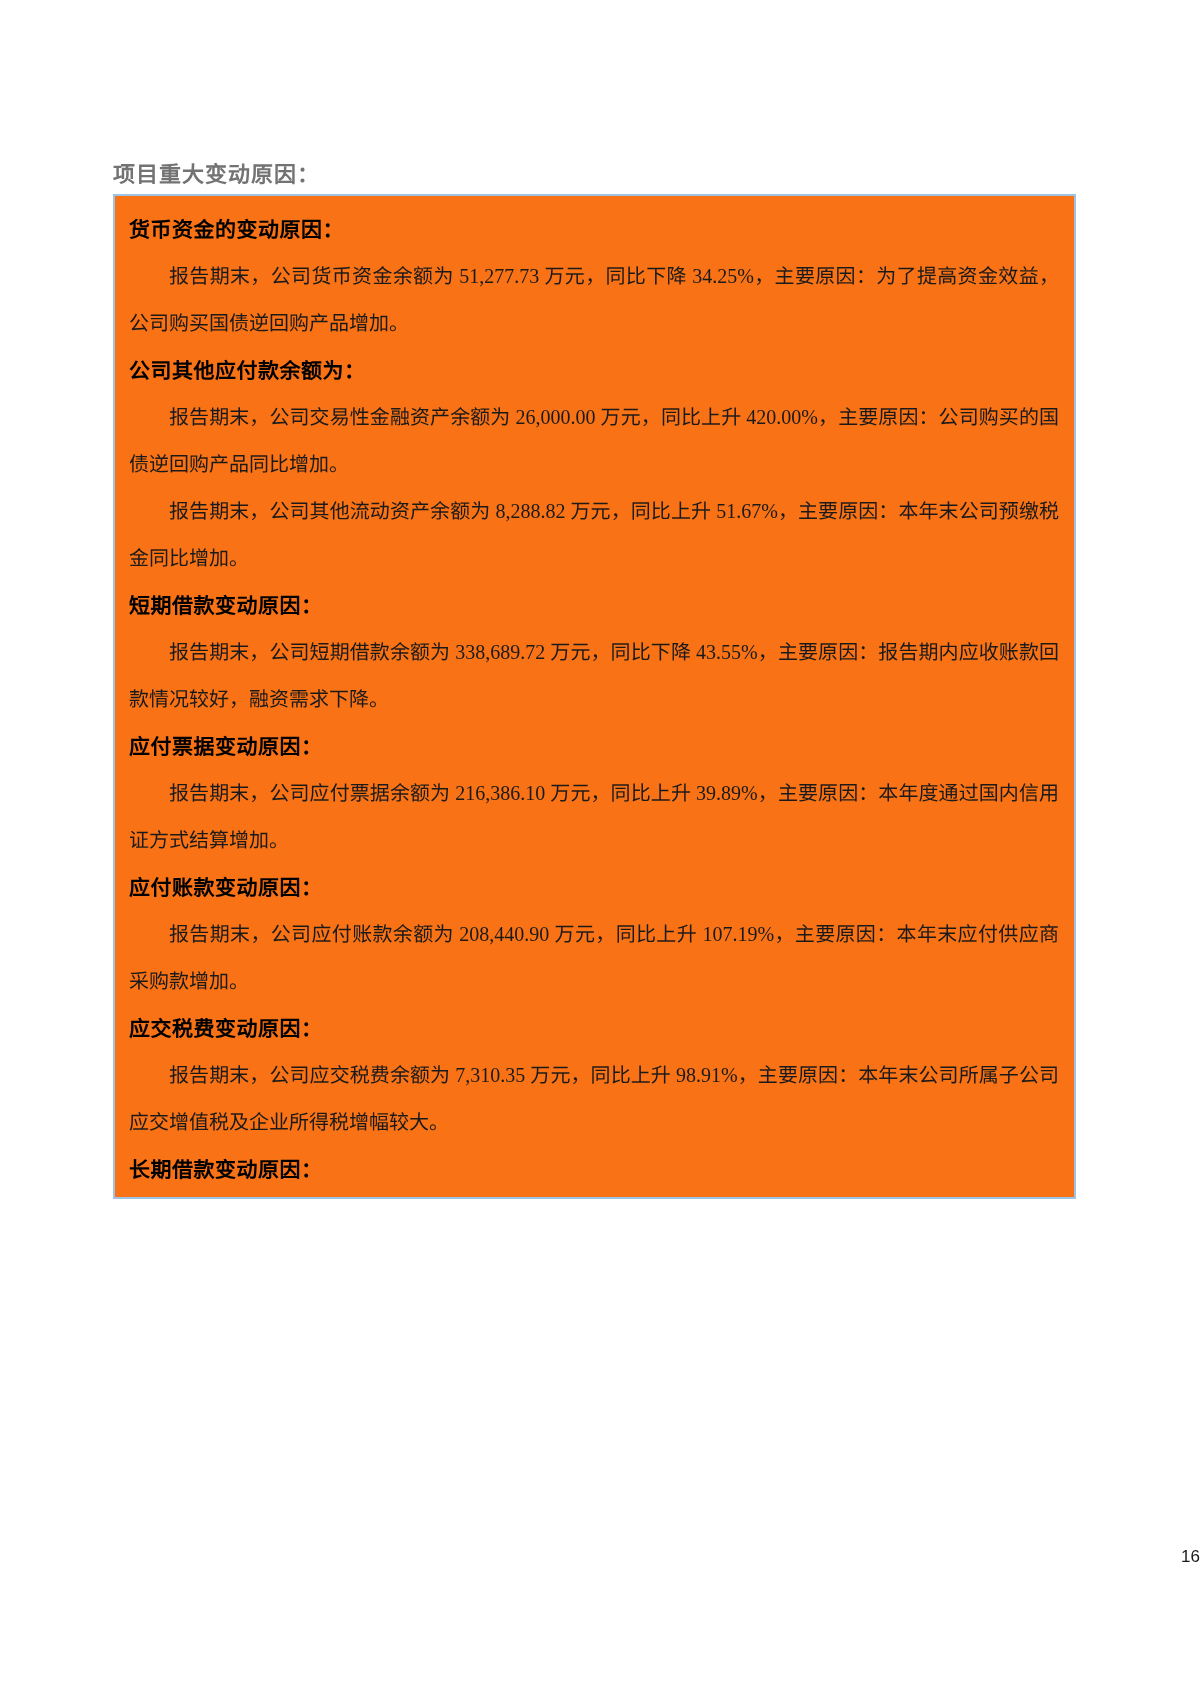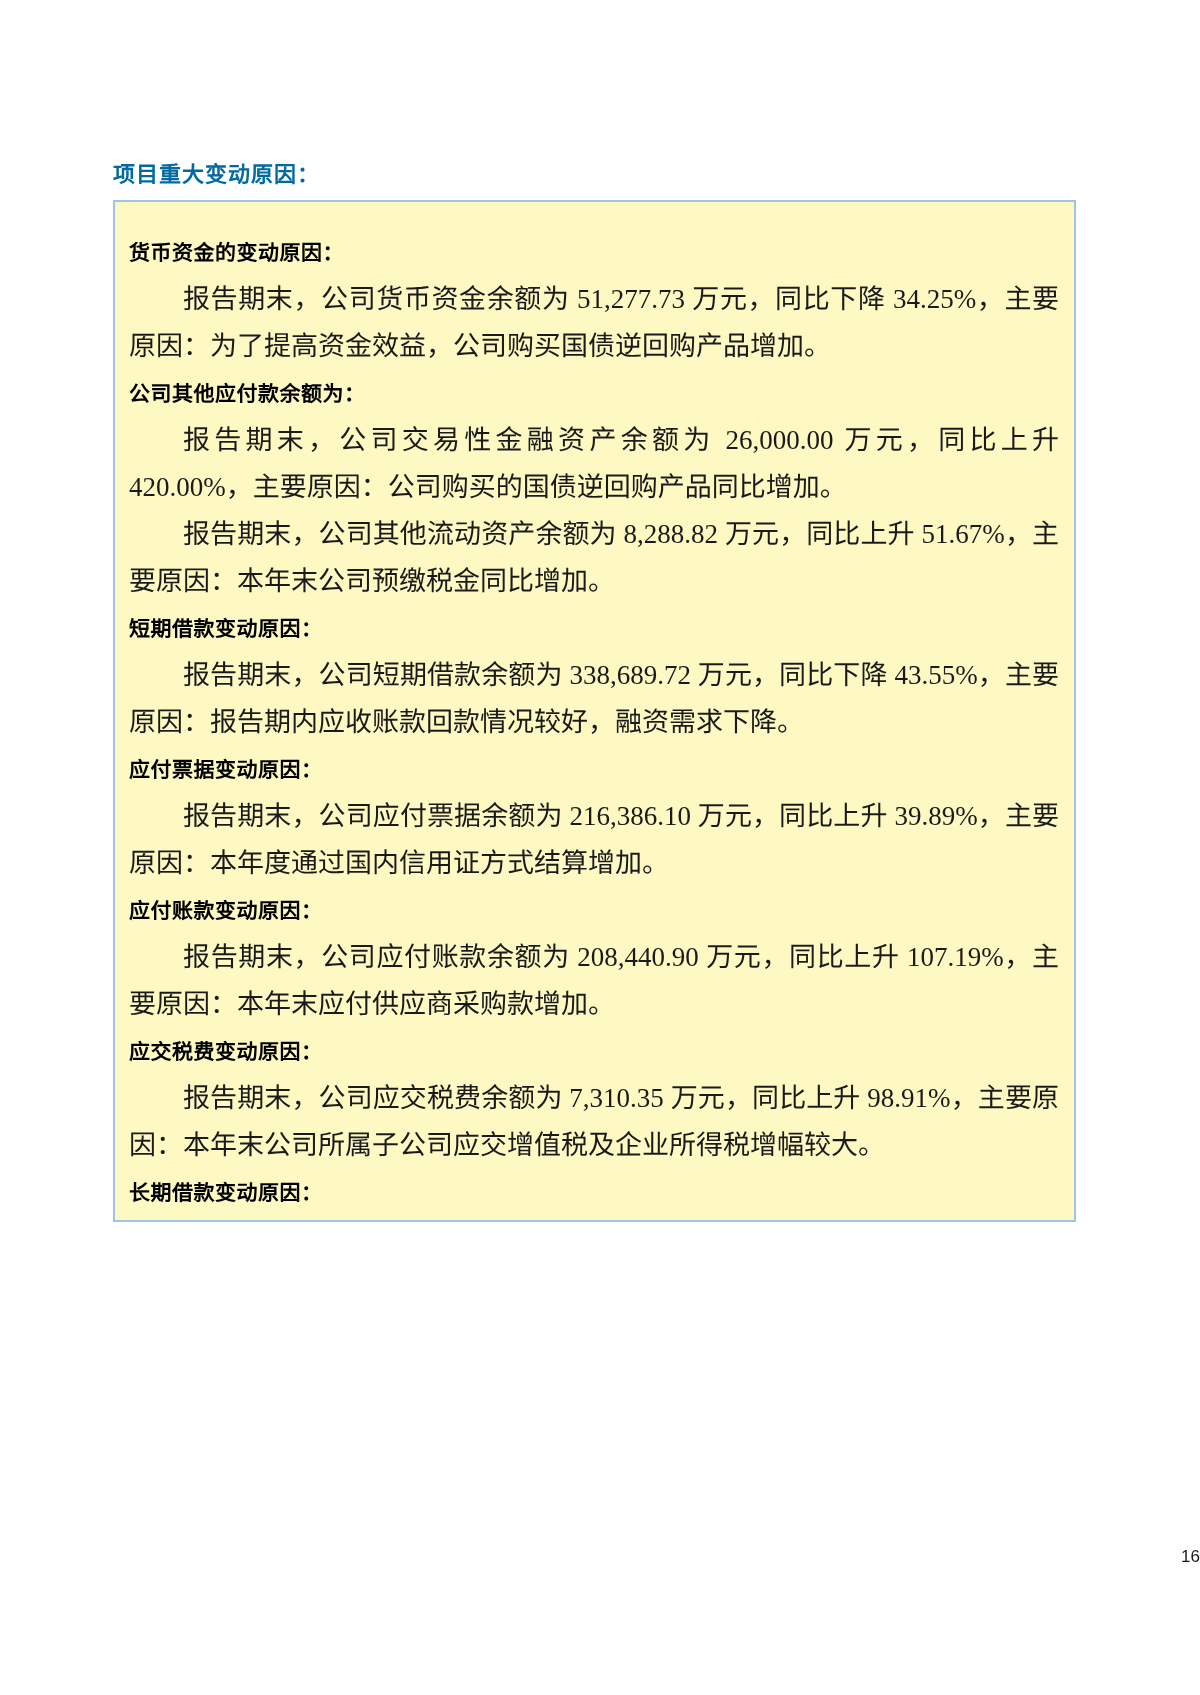--- a/index.html
+++ b/index.html
@@ -20,39 +20,39 @@
     position: absolute;
     left: 113px;
     top: 158px;
     width: 963px;
   }
   .page-title {
     font-family: "Liberation Sans", "DejaVu Sans", sans-serif;
     font-weight: bold;
     font-size: 22px;
     line-height: 34px;
-    color: #0369a1;
+    color: #737373;
     letter-spacing: 1px;
   }
   .reasons-box {
-    margin-top: 8px;
+    margin-top: 2px;
     border: 2px solid #9dc3e6;
-    padding: 27px 15px 4px 14px;
-    background: #fef9c3;
+    padding: 10px 15px 4px 14px;
+    background: #f97316;
   }
   .section-heading {
     font-family: "Liberation Sans", "DejaVu Sans", sans-serif;
     font-weight: bold;
     font-size: 21px;
     line-height: 47px;
     color: #000000;
     letter-spacing: 0.5px;
   }
   .section-body {
-    font-size: 27px;
+    font-size: 20px;
     line-height: 47px;
     text-align: justify;
     text-indent: 2em;
     color: #1a1a1a;
   }
   .page-number {
     position: absolute;
     top: 1547px;
     left: 0;
     width: 100%;

